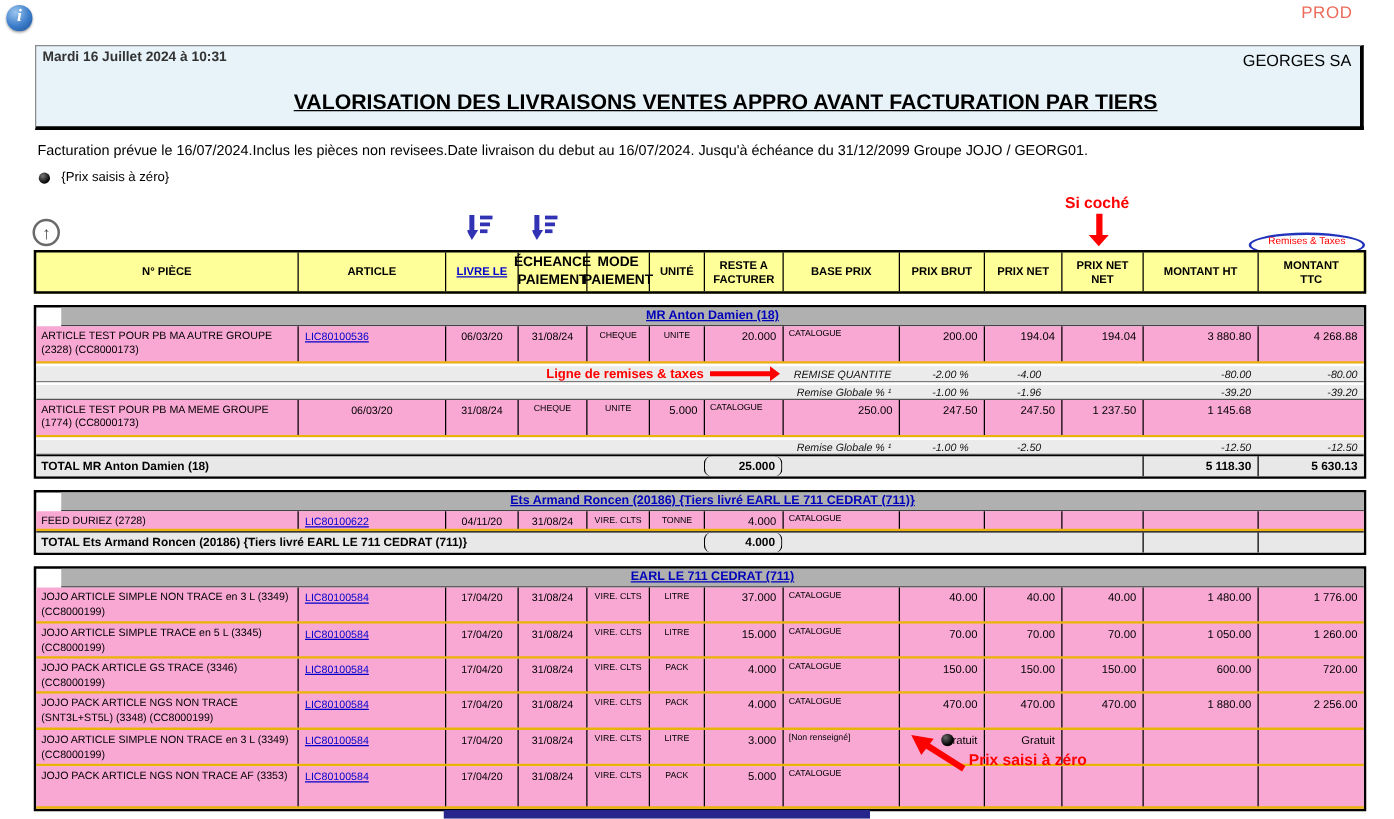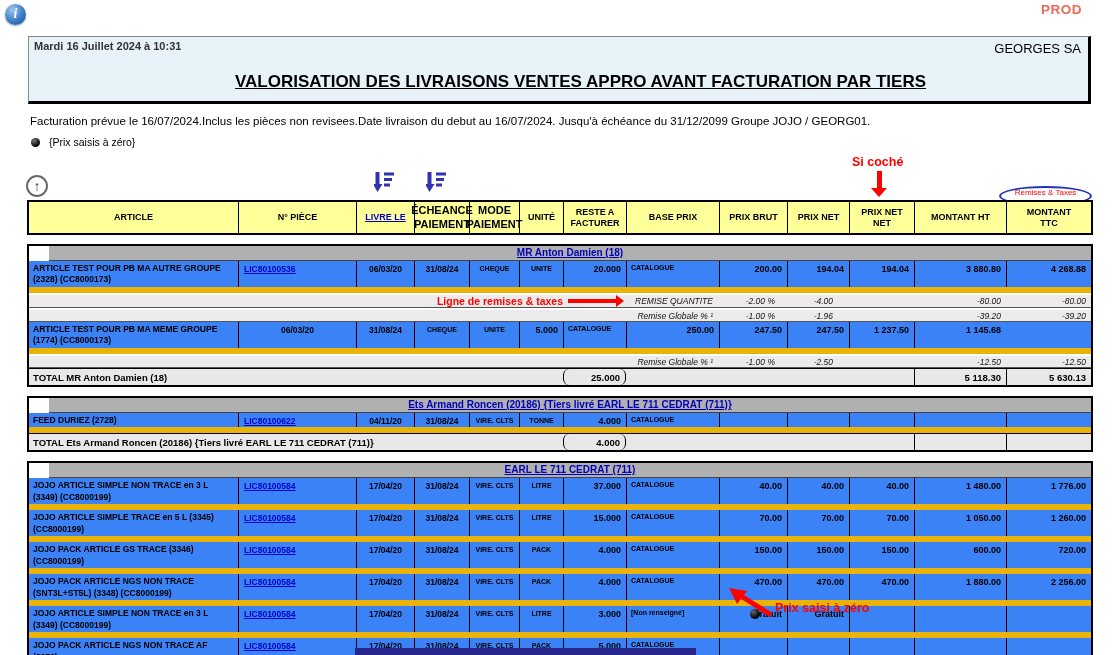--- a/index.html
+++ b/index.html
@@ -4,21 +4,21 @@
 <style>
   * { margin:0; padding:0; box-sizing:border-box; }
   body { background:#fff; font-family:"Liberation Sans","DejaVu Sans",sans-serif; }
   #page { position:relative; width:1115px; height:655px; background:#fff; overflow:hidden; }
 
   
   .info-icon { position:absolute; left:5px; top:4px; width:21px; height:21px; border-radius:50%;
     background:radial-gradient(circle at 35% 28%, #9cc6ee, #3b7cc9 55%, #1c4f93);
     color:#fff; font-family:"Liberation Serif",serif; font-style:italic; font-weight:bold;
     font-size:14px; text-align:center; line-height:20px; cursor:pointer; box-shadow:0 1px 2px rgba(0,0,0,.4); }
-  .prod-badge { position:absolute; top:2px; right:33px; color:#ec6a58; font-weight:bold; font-size:13.5px; letter-spacing:.5px; }
+  .prod-badge { position:absolute; top:2px; right:33px; color:#ec6a58; font-weight:normal; font-size:13.5px; letter-spacing:.5px; }
 
   
   .header-box { position:absolute; left:28px; top:36px; width:1063px; height:68px; background:#e7f3f9;
     border-top:1px solid #8a8a8a; border-left:1px solid #8a8a8a; border-right:3px solid #000; border-bottom:3px solid #000; }
   .hdr-date { position:absolute; left:5px; top:3px; font-size:11px; font-weight:bold; color:#333; }
   .hdr-company { position:absolute; right:7px; top:4px; font-size:13px; color:#000; }
   .hdr-title { position:absolute; left:0; right:0; bottom:9px; text-align:center; font-size:17px; font-weight:bold; text-decoration:underline; color:#000;padding-left:44px; }
 
   .subtitle { position:absolute; left:30px; top:115px; font-size:11.5px; color:#000; }
   .legend { position:absolute; left:31px; top:136px; display:flex; align-items:center; gap:9px; }
@@ -51,21 +51,21 @@
   .hcell { border-left:1px solid #000; display:flex; align-items:center; justify-content:center; text-align:center;
     font-weight:bold; font-size:9px; line-height:1.2; white-space:pre-line; }
   .hcell:first-child { border-left:none; }
   .hsmall { font-size:11px; }
   .hlink { color:#0000cc; text-decoration:underline; cursor:pointer; }
 
   .group { width:1066px; border:2px solid #000; margin-top:9px; background:#fff; }
   .band { height:15px; background:#b0b0b0; border-bottom:1px solid #444; text-align:center; line-height:14px;margin-left:20px; }
   .bandlink { color:#0000bb; font-weight:bold; font-size:10px; text-decoration:underline; cursor:pointer; }
 
-  .arow { min-height:29px; border-bottom:6px solid #eab308; background:#3b82f6;font-weight:bold; }
+  .arow { min-height:29px; border-bottom:2px solid #eab308; background:#f9a8d4; }
   .arow .cell { border-left:1px solid #000; }
   .arow .cell:first-child { border-left:none; }
   .c-article { font-size:8.5px; line-height:1.35; padding:2px 4px 1px 4px; }
   .c-piece { font-size:8.5px; padding:3px 0 0 5px; }
   .plink { color:#0000cc; text-decoration:underline; cursor:pointer; }
   .c-date { font-size:8.5px; text-align:center; padding-top:3px; }
   .c-mode { font-size:7px; text-align:center; padding-top:4px; }
   .c-reste { font-size:9px; text-align:right; padding:3px 5px 0 0; }
   .c-base { font-size:7px; padding:3px 0 0 4px; }
   .c-num { font-size:9px; text-align:right; padding:3px 5px 0 0; }
@@ -134,22 +134,22 @@
       <div class="shaft"></div>
       <div class="head"></div>
     </div>
 
   <div class="rt-ellipse">
     <span>Remises &amp; Taxes</span>
   </div>
 
   <div id="report-table">
       <div class="trow hrow">
+        <div class="cell hcell">N° PIÈCE</div>
         <div class="cell hcell">ARTICLE</div>
-        <div class="cell hcell">N° PIÈCE</div>
         <div class="cell hcell"><div class="hlink">LIVRE LE</div></div>
         <div class="cell hcell hsmall">ÉCHEANCE
 PAIEMENT</div>
         <div class="cell hcell hsmall">MODE
 PAIEMENT</div>
         <div class="cell hcell">UNITÉ</div>
         <div class="cell hcell">RESTE A
 FACTURER</div>
         <div class="cell hcell">BASE PRIX</div>
         <div class="cell hcell">PRIX BRUT</div>

